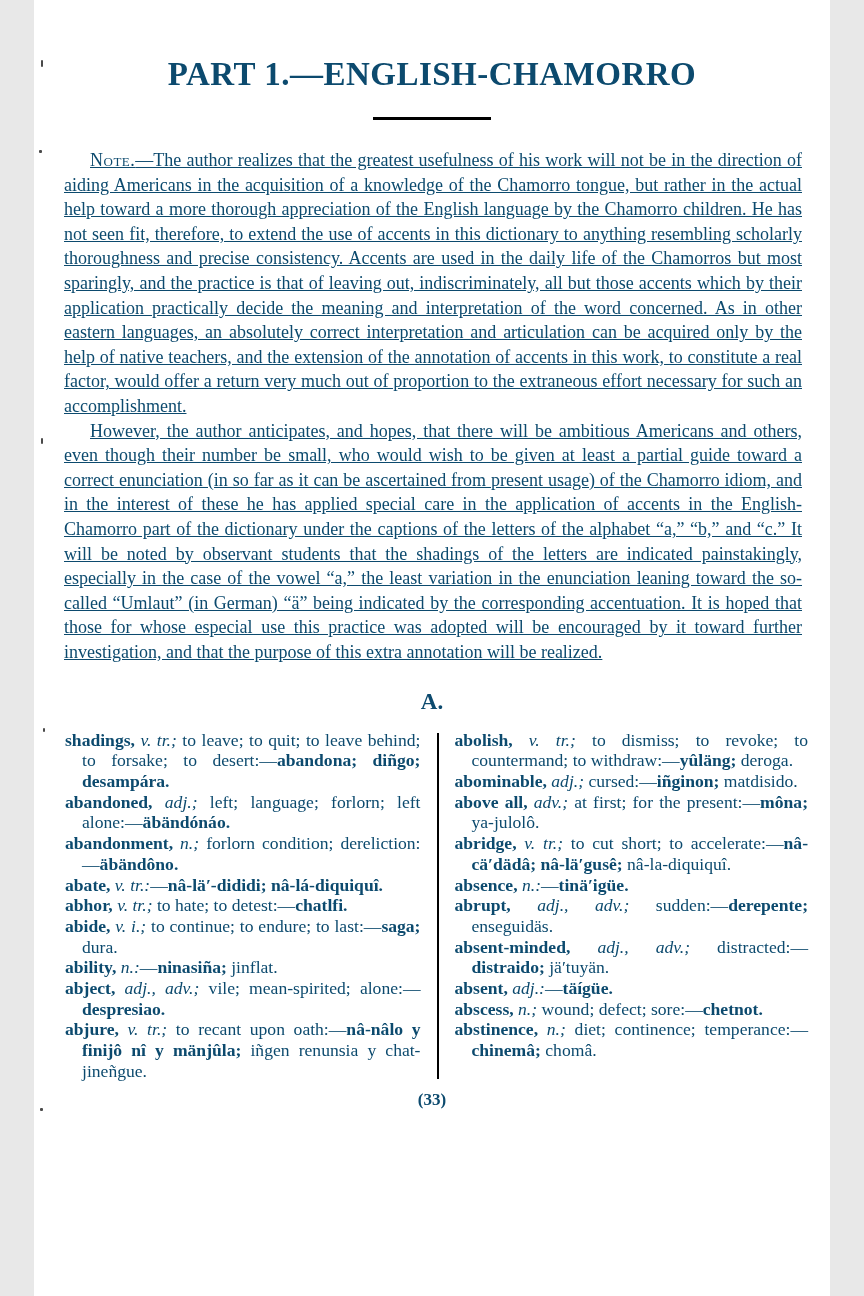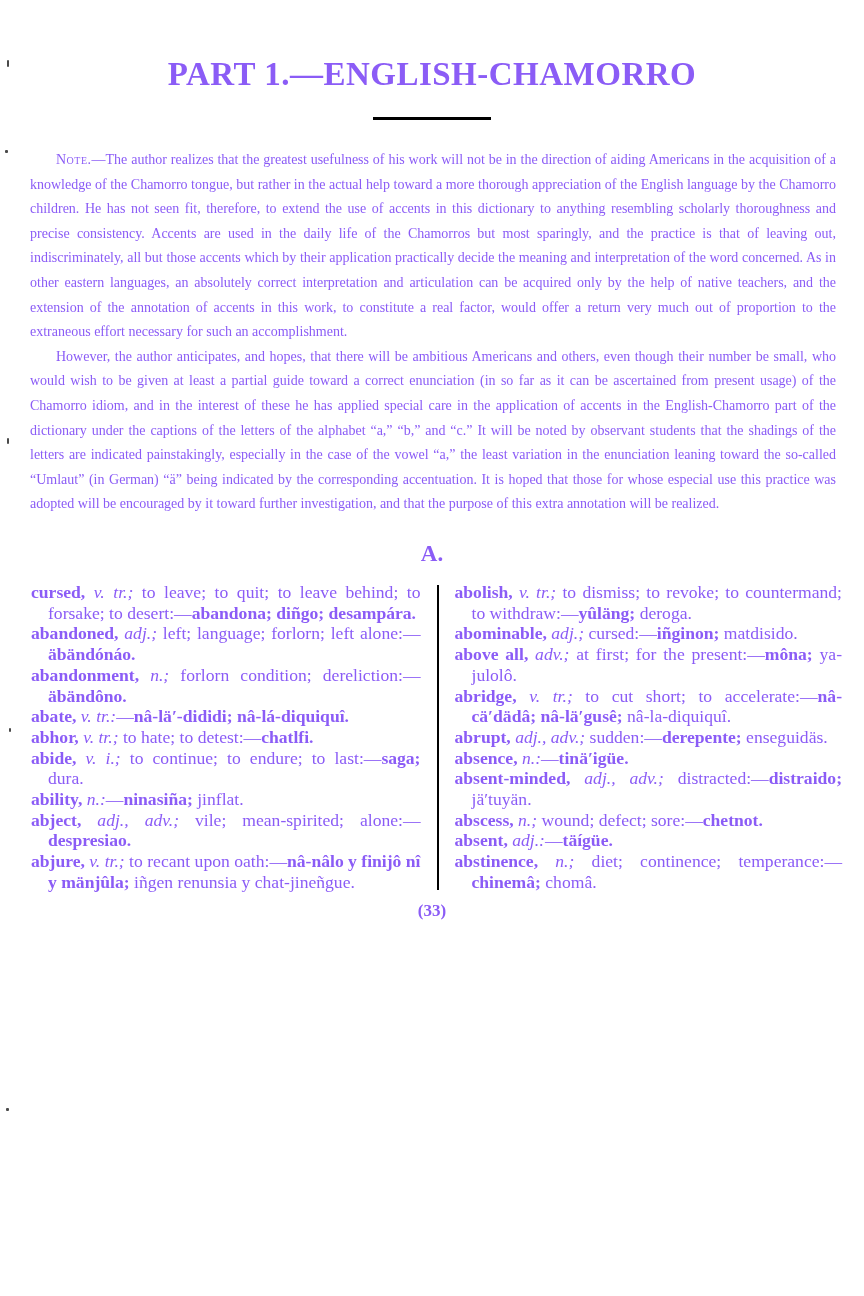--- a/index.html
+++ b/index.html
@@ -1,26 +1,26 @@
 <!DOCTYPE html>
 <html><head>
 <meta charset="utf-8">
 <style>
   html,body{margin:0;padding:0;background:#e8e8e8;}
   .page{
-    width:864px;height:1296px;margin:0 auto;background:#ffffff;color:#8b5cf6;
+    width:796px;height:1296px;margin:0 auto;background:#ffffff;color:#0c4a6e;
     position:relative;overflow:hidden;
     font-family:"Liberation Serif","DejaVu Serif",serif;
   }
   .title{
     text-align:center;padding-top:34px;font-size:33px;font-weight:bold;
     letter-spacing:.5px;white-space:nowrap;
   }
   .title-rule{width:118px;height:3px;background:#000;margin:24px auto 0;}
-  .note{margin:28px 28px 16px 30px;font-size:14px;line-height:24.6px;text-align:justify;}
+  .note{margin:28px 28px 16px 30px;font-size:18px;line-height:24.6px;text-align:justify;text-decoration:underline;}
   .note p{margin:0;text-indent:26px;}
   .note-label{font-variant:small-caps;letter-spacing:.5px;}
   .section-letter{text-align:center;font-size:23px;font-weight:bold;margin:24px 0 15px;}
   .dict{position:relative;margin:0 22px 0 31px;display:flex;}
   .divider{position:absolute;left:50%;top:3px;bottom:3px;width:2px;background:#000;}
   .col{width:50%;font-size:17.6px;line-height:20.7px;text-align:justify;box-sizing:border-box;}
   .col-left{padding-right:16px;}
   .col-right{padding-left:18px;}
   .entry{margin:0;padding-left:17px;text-indent:-17px;}
   .seg-b{font-weight:bold;}
@@ -45,40 +45,40 @@
 
   <div class="note">
     <p><span class="note-label">Note.</span><span>—The author realizes that the greatest usefulness of his work will not be in the direction of aiding Americans in the acquisition of a knowledge of the Chamorro tongue, but rather in the actual help toward a more thorough appreciation of the English language by the Chamorro children.  He has not seen fit, therefore, to extend the use of accents in this dictionary to anything resembling scholarly thoroughness and precise consistency.  Accents are used in the daily life of the Chamorros but most sparingly, and the practice is that of leaving out, indiscriminately, all but those accents which by their application practically decide the meaning and interpretation of the word concerned.  As in other eastern languages, an absolutely correct interpretation and articulation can be acquired only by the help of native teachers, and the extension of the annotation of accents in this work, to constitute a real factor, would offer a return very much out of proportion to the extraneous effort necessary for such an accomplishment.</span></p>
     <p>However, the author anticipates, and hopes, that there will be ambitious Americans and others, even though their number be small, who would wish to be given at least a partial guide toward a correct enunciation (in so far as it can be ascertained from present usage) of the Chamorro idiom, and in the interest of these he has applied special care in the application of accents in the English-Chamorro part of the dictionary under the captions of the letters of the alphabet “a,” “b,” and “c.”  It will be noted by observant students that the shadings of the letters are indicated painstakingly, especially in the case of the vowel “a,” the least variation in the enunciation leaning toward the so-called “Umlaut” (in German) “ä” being indicated by the corresponding accentuation.  It is hoped that those for whose especial use this practice was adopted will be encouraged by it toward further investigation, and that the purpose of this extra annotation will be realized.</p>
   </div>
 
   <div class="section-letter">A.</div>
 
   <div class="dict">
     <div class="col col-left">
-        <p class="entry"><span class="seg-b">cursed, </span><span class="seg-i">v. tr.;</span><span class="seg-r"> to leave; to quit; to leave behind; to forsake; to desert:—</span><span class="seg-b">abandona; diñgo; desampára.</span></p>
+        <p class="entry"><span class="seg-b">shadings, </span><span class="seg-i">v. tr.;</span><span class="seg-r"> to leave; to quit; to leave behind; to forsake; to desert:—</span><span class="seg-b">abandona; diñgo; desampára.</span></p>
         <p class="entry"><span class="seg-b">abandoned, </span><span class="seg-i">adj.;</span><span class="seg-r"> left; language; forlorn; left alone:—</span><span class="seg-b">äbändónáo.</span></p>
         <p class="entry"><span class="seg-b">abandonment, </span><span class="seg-i">n.;</span><span class="seg-r"> forlorn condition; dereliction:—</span><span class="seg-b">äbändôno.</span></p>
         <p class="entry"><span class="seg-b">abate, </span><span class="seg-i">v. tr.:</span><span class="seg-r">—</span><span class="seg-b">nâ-lä′-dididi; nâ-lá-diquiquî.</span></p>
         <p class="entry"><span class="seg-b">abhor, </span><span class="seg-i">v. tr.;</span><span class="seg-r"> to hate; to detest:—</span><span class="seg-b">chatlfi.</span></p>
         <p class="entry"><span class="seg-b">abide, </span><span class="seg-i">v. i.;</span><span class="seg-r"> to continue; to endure; to last:—</span><span class="seg-b">saga; </span><span class="seg-r">dura.</span></p>
         <p class="entry"><span class="seg-b">ability, </span><span class="seg-i">n.:</span><span class="seg-r">—</span><span class="seg-b">ninasiña; </span><span class="seg-r">jinflat.</span></p>
         <p class="entry"><span class="seg-b">abject, </span><span class="seg-i">adj., adv.;</span><span class="seg-r"> vile; mean-spirited; alone:—</span><span class="seg-b">despresiao.</span></p>
         <p class="entry"><span class="seg-b">abjure, </span><span class="seg-i">v. tr.;</span><span class="seg-r"> to recant upon oath:—</span><span class="seg-b">nâ-nâlo y finijô nî y mänjûla; </span><span class="seg-r">iñgen renunsia y chat-jineñgue.</span></p>
       </div>
     <div class="divider"></div>
     <div class="col col-right">
         <p class="entry"><span class="seg-b">abolish, </span><span class="seg-i">v. tr.;</span><span class="seg-r"> to dismiss; to revoke; to countermand; to withdraw:—</span><span class="seg-b">yûläng; </span><span class="seg-r">deroga.</span></p>
         <p class="entry"><span class="seg-b">abominable, </span><span class="seg-i">adj.;</span><span class="seg-r"> cursed:—</span><span class="seg-b">iñginon; </span><span class="seg-r">matdisido.</span></p>
         <p class="entry"><span class="seg-b">above all, </span><span class="seg-i">adv.;</span><span class="seg-r"> at first; for the present:—</span><span class="seg-b">môna; </span><span class="seg-r">ya-julolô.</span></p>
         <p class="entry"><span class="seg-b">abridge, </span><span class="seg-i">v. tr.;</span><span class="seg-r"> to cut short; to accelerate:—</span><span class="seg-b">nâ-cä′dädâ; nâ-lä′gusê; </span><span class="seg-r">nâ-la-diquiquî.</span></p>
+        <p class="entry"><span class="seg-b">absence, </span><span class="seg-i">n.:</span><span class="seg-r">—</span><span class="seg-b">tinä′igüe.</span></p>
         <p class="entry"><span class="seg-b">abrupt, </span><span class="seg-i">adj., adv.;</span><span class="seg-r"> sudden:—</span><span class="seg-b">derepente; </span><span class="seg-r">enseguidäs.</span></p>
-        <p class="entry"><span class="seg-b">absence, </span><span class="seg-i">n.:</span><span class="seg-r">—</span><span class="seg-b">tinä′igüe.</span></p>
         <p class="entry"><span class="seg-b">absent-minded, </span><span class="seg-i">adj., adv.;</span><span class="seg-r"> distracted:—</span><span class="seg-b">distraido; </span><span class="seg-r">jä′tuyän.</span></p>
+        <p class="entry"><span class="seg-b">absent, </span><span class="seg-i">adj.:</span><span class="seg-r">—</span><span class="seg-b">täígüe.</span></p>
         <p class="entry"><span class="seg-b">abscess, </span><span class="seg-i">n.;</span><span class="seg-r"> wound; defect; sore:—</span><span class="seg-b">chetnot.</span></p>
-        <p class="entry"><span class="seg-b">absent, </span><span class="seg-i">adj.:</span><span class="seg-r">—</span><span class="seg-b">täígüe.</span></p>
         <p class="entry"><span class="seg-b">abstinence, </span><span class="seg-i">n.;</span><span class="seg-r"> diet; continence; temperance:—</span><span class="seg-b">chinemâ; </span><span class="seg-r">chomâ.</span></p>
       </div>
   </div>
 
   <div class="page-number">(33)</div>
 
 </div>
 
 </body></html>

